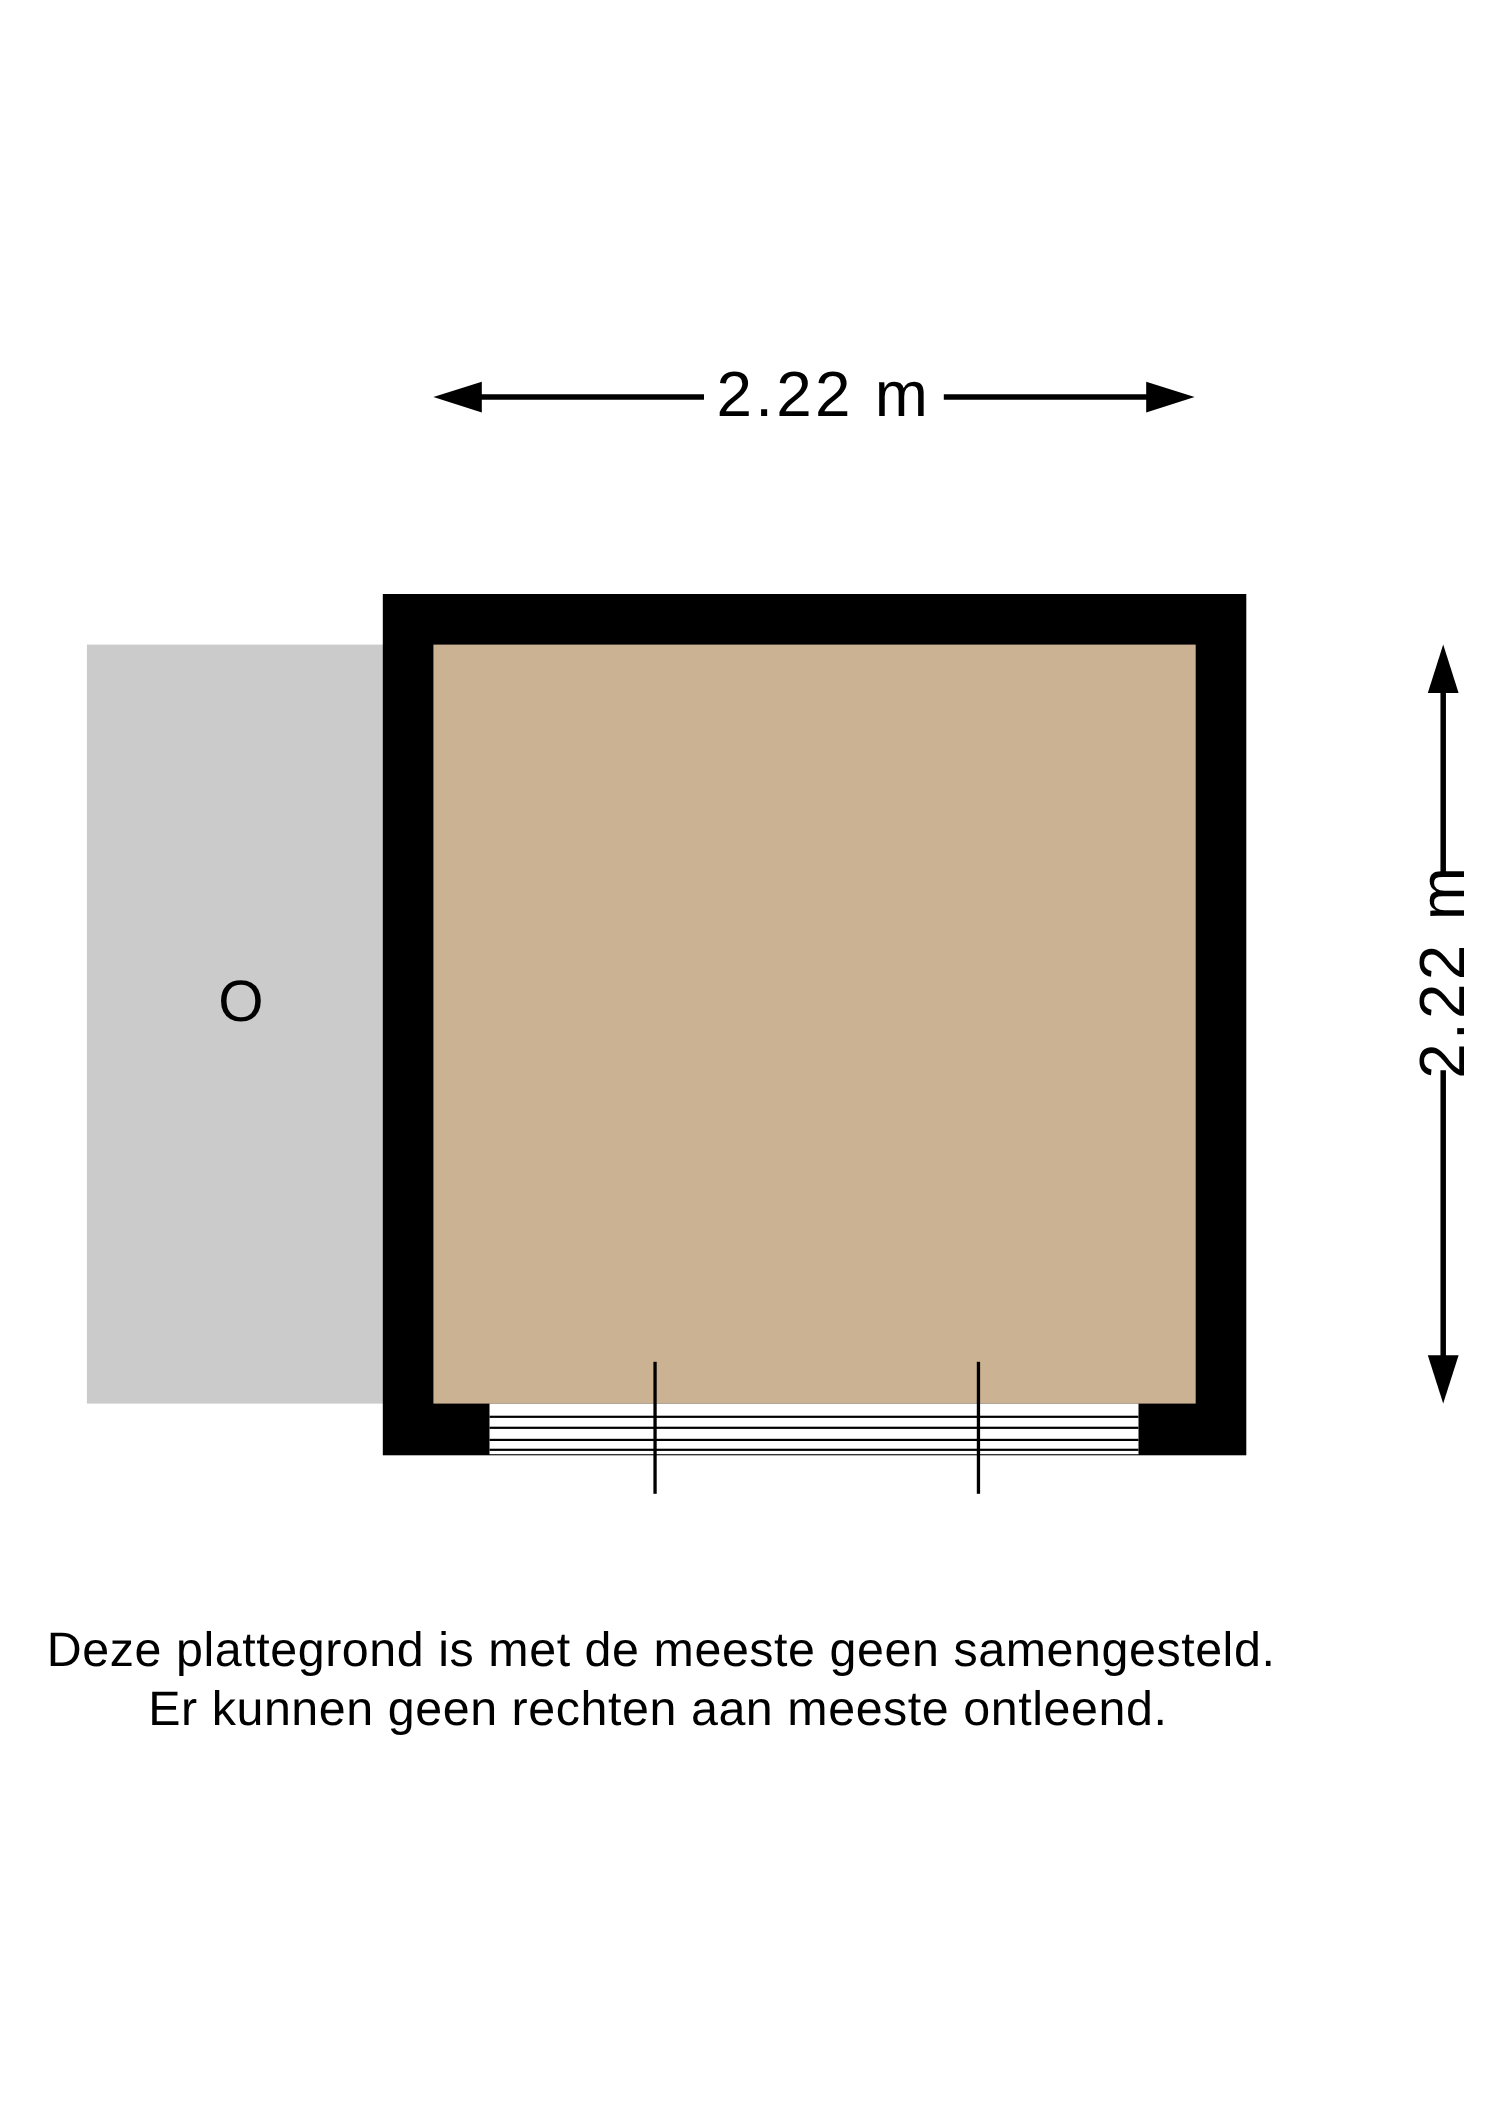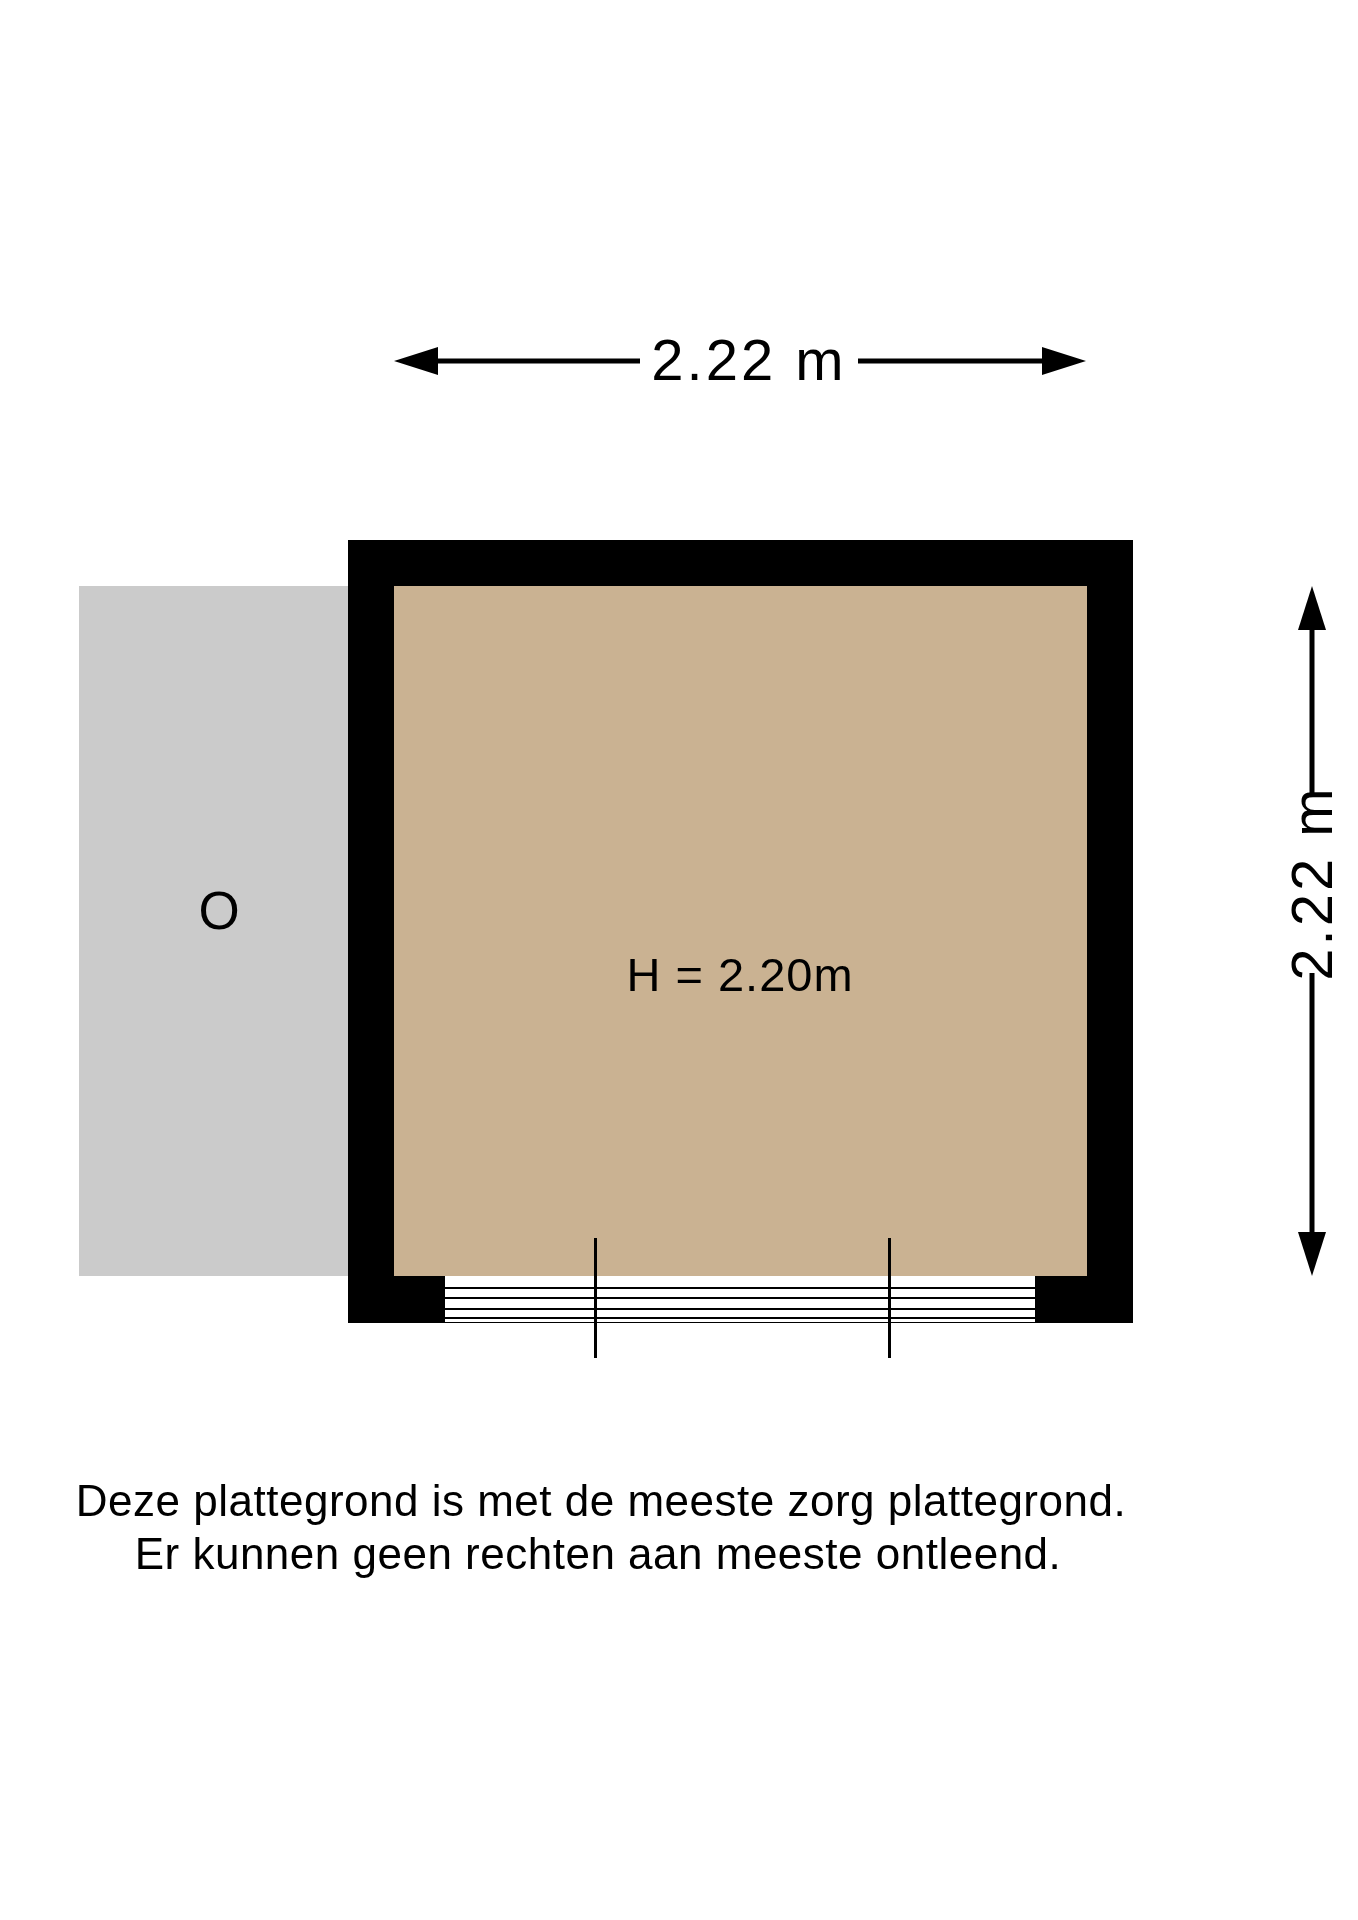--- a/index.html
+++ b/index.html
@@ -125,20 +125,19 @@
   </div>
 
   <div class="abs window-opening" style="background-color: rgb(255, 255, 255);"></div>
   <div class="abs window-line wl-1" style="background-color: rgb(0, 0, 0);"></div>
   <div class="abs window-line wl-2" style="background-color: rgb(0, 0, 0);"></div>
   <div class="abs window-line wl-3" style="background-color: rgb(0, 0, 0);"></div>
   <div class="abs window-line wl-4" style="background-color: rgb(0, 0, 0);"></div>
   <div class="abs window-divider wd-1" style="background-color: rgb(0, 0, 0);"></div>
   <div class="abs window-divider wd-2" style="background-color: rgb(0, 0, 0);"></div>
 
-  <div class="abs label room-height" style="left:740px; top:975px;">H = 2.20m</div>
 
   <div>
-    <div class="abs label disclaimer-line" style="left:601px; top:1501px;">Deze plattegrond is met de meeste zorg plattegrond.</div>
+    <div class="abs label disclaimer-line" style="left:601px; top:1501px;">Deze plattegrond is met de meeste geen samengesteld.</div>
     <div class="abs label disclaimer-line" style="left:598px; top:1554px;">Er kunnen geen rechten aan meeste ontleend.</div>
   </div>
 
 </div>
 
 </body></html>

